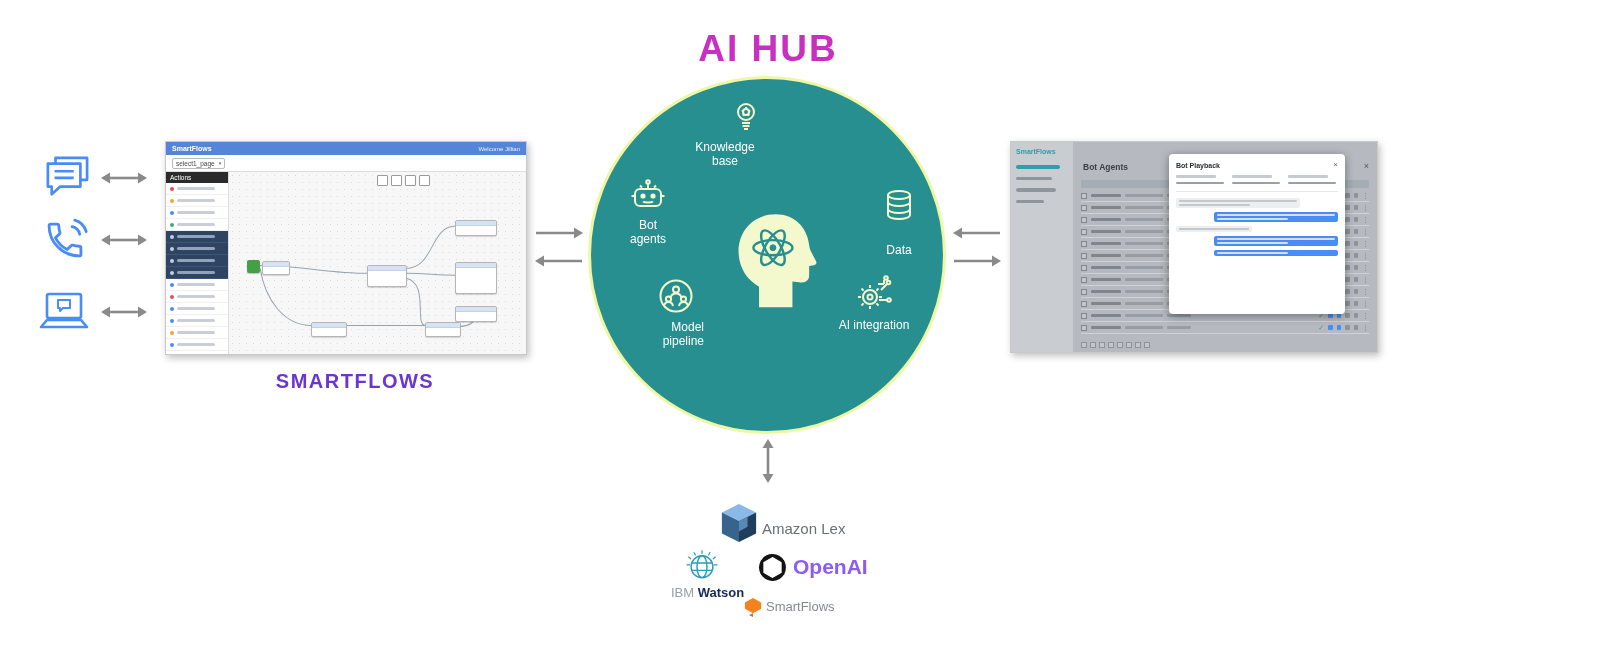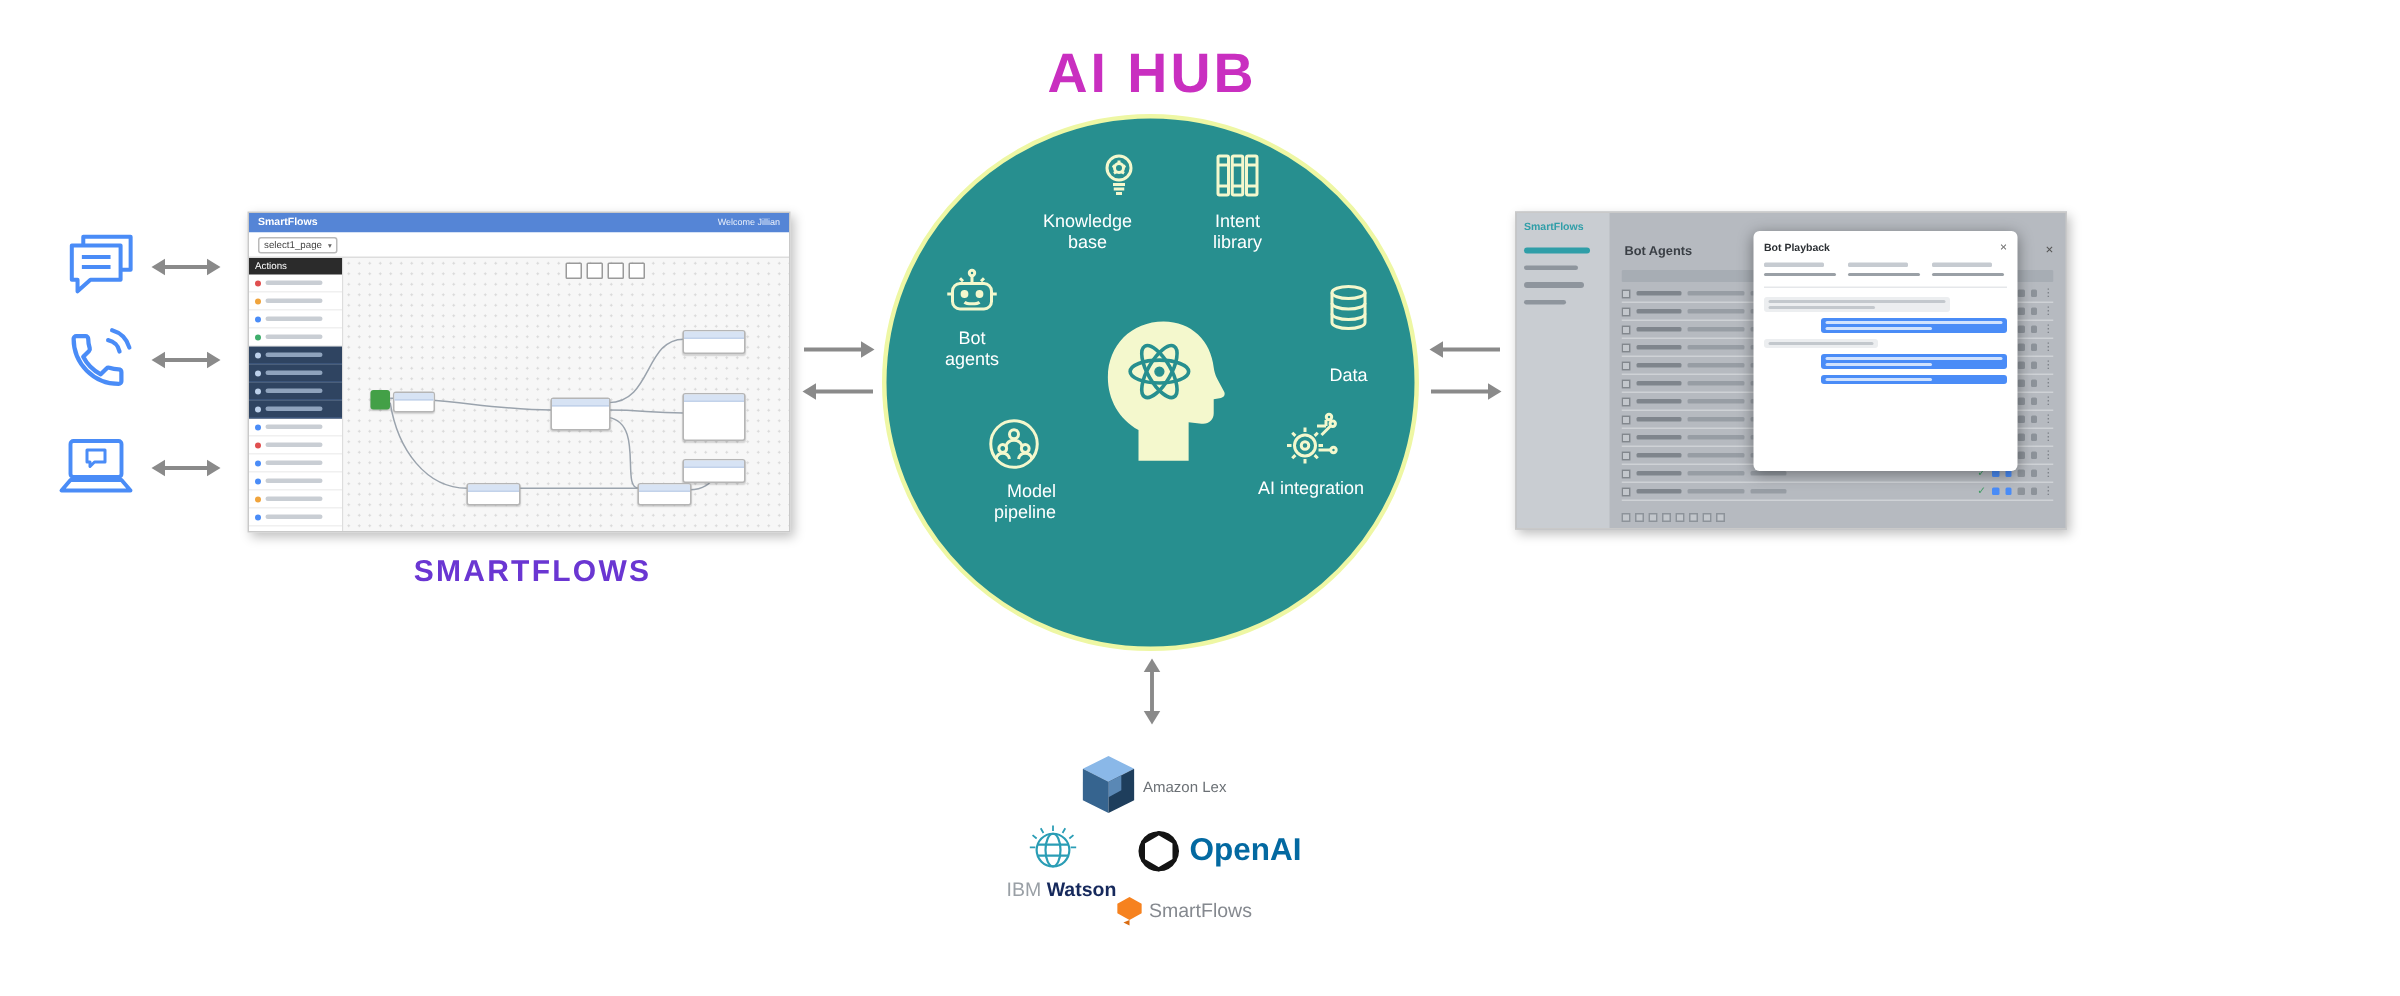--- a/index.html
+++ b/index.html
@@ -113,22 +113,22 @@
   .df-chat{display:flex;flex-direction:column;gap:4px;border-top:1px solid #e5e7ea;padding-top:6px;}
   .msg{border-radius:2px;padding:2px 3px;display:flex;flex-direction:column;gap:2px;}
   .msg i{display:block;height:2px;border-radius:1px;background:#c3c8cd;}
   .msg.left{align-self:flex-start;background:#eceef0;width:118px;}
   .msg.left.small{width:70px;}
   .msg.right{align-self:flex-end;background:#4a8cf7;width:118px;}
   .msg.right i{background:rgba(255,255,255,.75);}
   .msg i.w60{width:60%;}
 
   
-  .logo-text-lex{position:absolute;left:762px;top:520px;font-size:10px;color:#6b7075;}
-  .logo-text-openai{position:absolute;left:793px;top:555px;font-size:21px;font-weight:bold;color:#0369a1;}
+  .logo-text-lex{position:absolute;left:762px;top:520px;font-size:15px;color:#6b7075;}
+  .logo-text-openai{position:absolute;left:793px;top:555px;font-size:21px;font-weight:bold;color:#8b5cf6;}
   .logo-text-watson{position:absolute;left:671px;top:585px;width:100px;text-align:left;font-size:13px;}
   .logo-text-watson .ibm{color:#9aa0a6;}
   .logo-text-watson .watson{color:#16295c;font-weight:bold;}
   .logo-text-df{position:absolute;left:766px;top:599px;font-size:13px;color:#85898f;}
 </style>
 </head>
 <body>
 
 <div class="stage">
 
@@ -315,29 +315,20 @@
     <div class="hub-item" style="left:83px;top:20px;width:90px;align-items:flex-end;">
       <svg class="hub-ic" width="36" height="36" viewBox="0 0 36 36" fill="none" stroke="currentColor" stroke-width="2">
         <circle cx="18" cy="13" r="8"></circle>
           <path d="M14 24h8M14.5 27h7M16 30h4"></path>
           <circle cx="18" cy="13" r="3"></circle>
         <path d="M18 8v2M13.7 11.5l1.8 1M22.3 11.5l-1.8 1M14.6 16.5l1.7-1M21.4 16.5l-1.7-1"></path>
       </svg>
       <span class="lbl" style="width:78px;">Knowledge base</span>
     </div>
 
-    <div class="hub-item" style="left:194px;top:20px;width:80px;">
-      <svg class="hub-ic" width="36" height="36" viewBox="0 0 36 36" fill="none" stroke="currentColor" stroke-width="2">
-        <rect x="5" y="5" width="7" height="26" rx="1"></rect>
-          <rect x="14.5" y="5" width="7" height="26" rx="1"></rect>
-          <rect x="24" y="5" width="7" height="26" rx="1"></rect>
-        <path d="M5 11h7M14.5 11h7M24 11h7M5 25h7M14.5 25h7M24 25h7"></path>
-      </svg>
-      <span class="lbl" style="width:48px;">Intent library</span>
-    </div>
 
     <div class="hub-item" style="left:22px;top:98px;width:70px;">
       <svg class="hub-ic" width="40" height="36" viewBox="0 0 40 36" fill="none" stroke="currentColor" stroke-width="2">
         <rect x="7" y="12" width="26" height="17" rx="5"></rect>
         <circle cx="15" cy="19" r="1.6" fill="currentColor"></circle>
           <circle cx="25" cy="19" r="1.6" fill="currentColor"></circle>
         <path d="M15 24.5c1.6 1.4 8.4 1.4 10 0"></path>
         <path d="M20 12V7"></path>
           <circle cx="20" cy="5" r="1.8"></circle>
         <path d="M7 19H3.5M33 19h3.5M12 8.5l2 2M28 8.5l-2 2"></path>

